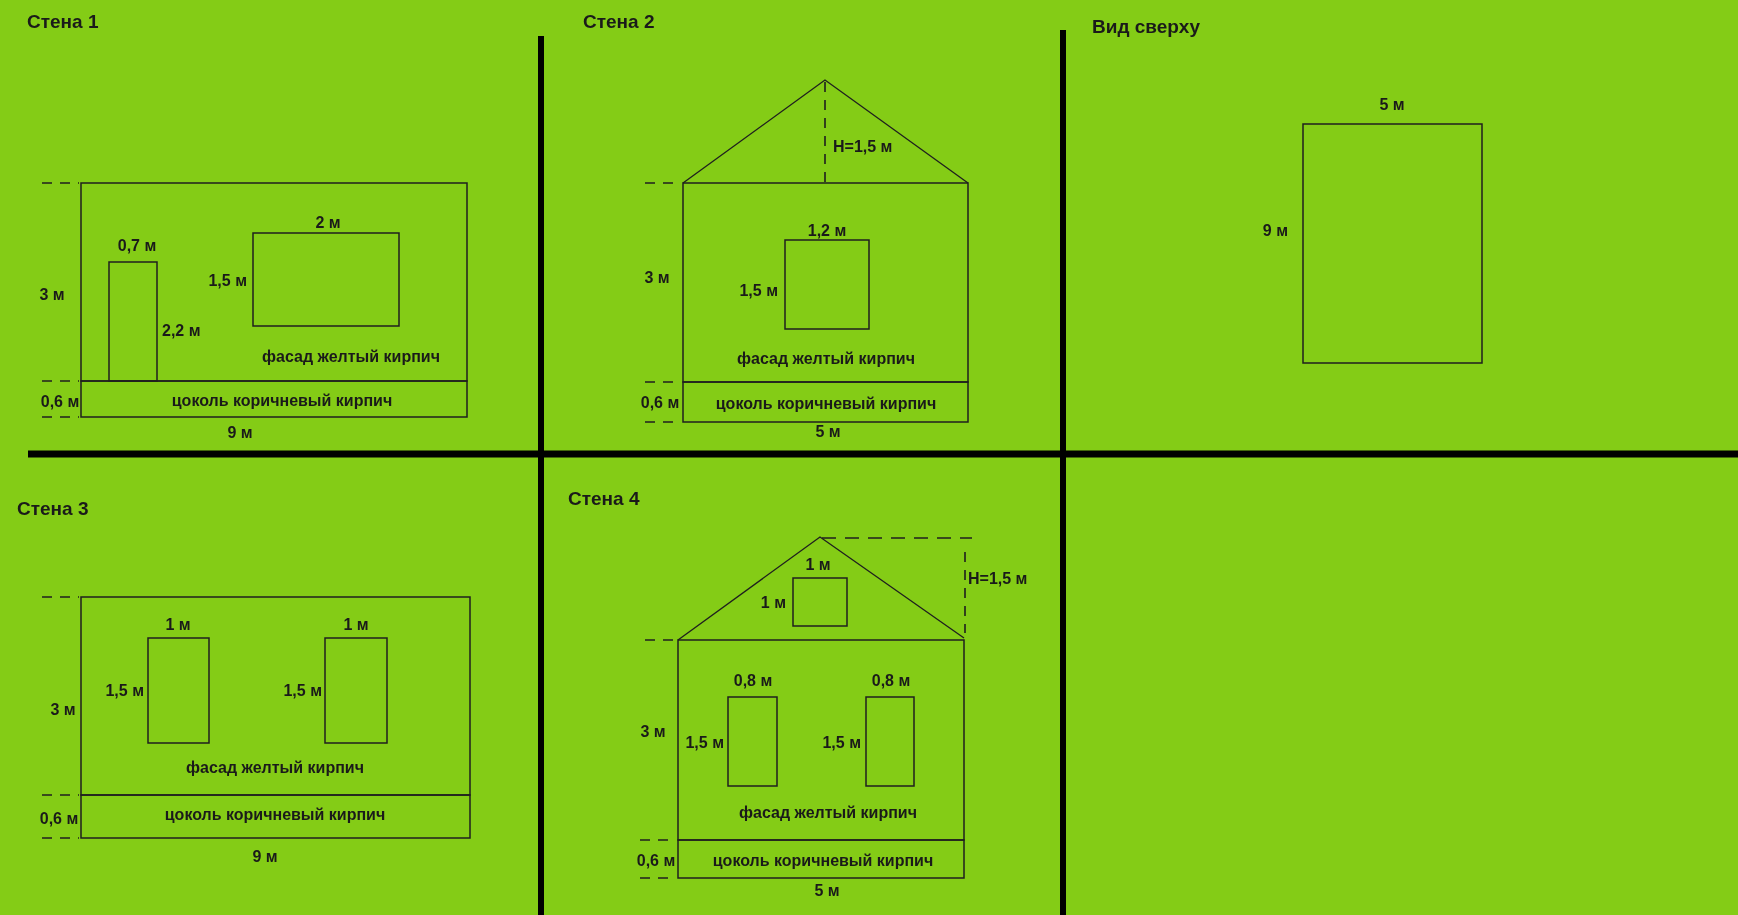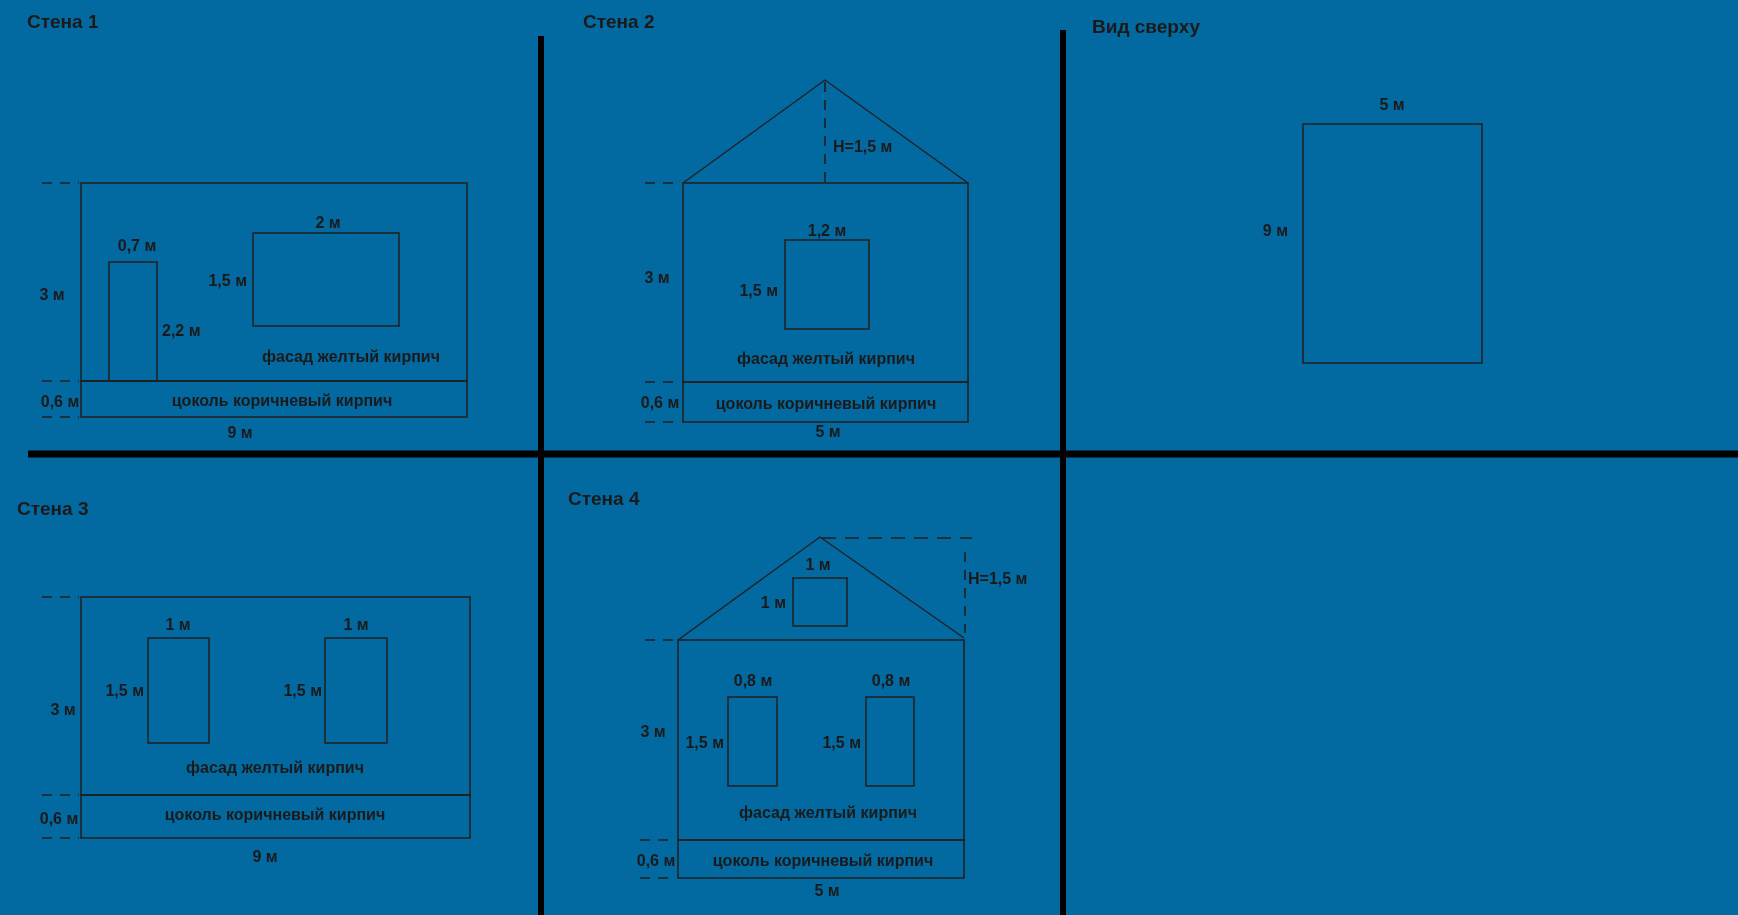--- a/index.html
+++ b/index.html
@@ -1,16 +1,16 @@
 <!DOCTYPE html>
 <html><head>
 <meta charset="utf-8">
 <style>
   html, body { margin: 0; padding: 0; background: #ffffff; }
-  .sheet { width: 1738px; height: 915px; position: relative; background: #0369a1; }
+  .sheet { width: 1738px; height: 915px; position: relative; background: #84cc16; }
   svg { display: block; }
   svg text {
     font-family: "Liberation Sans", sans-serif;
     font-weight: bold;
     fill: #1a1a1a;
   }
   .title { font-size: 19px; }
   .dim   { font-size: 16px; }
   .cap   { font-size: 16px; }
   .ln    { stroke: #1f1f1f; stroke-width: 1.5; fill: none; }

